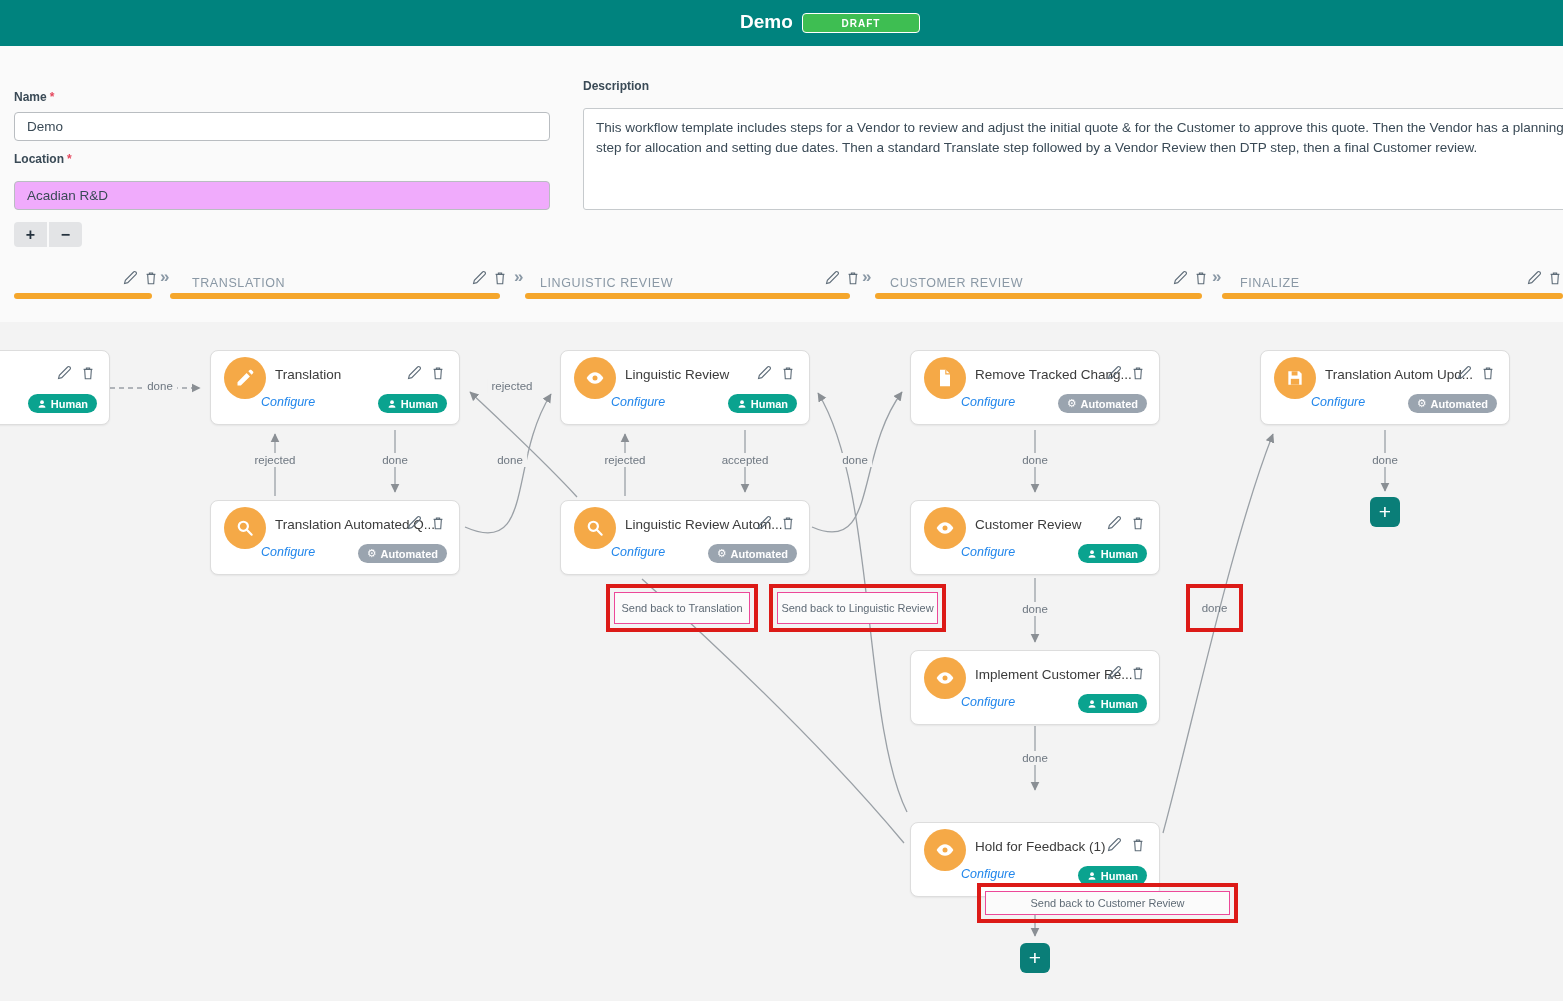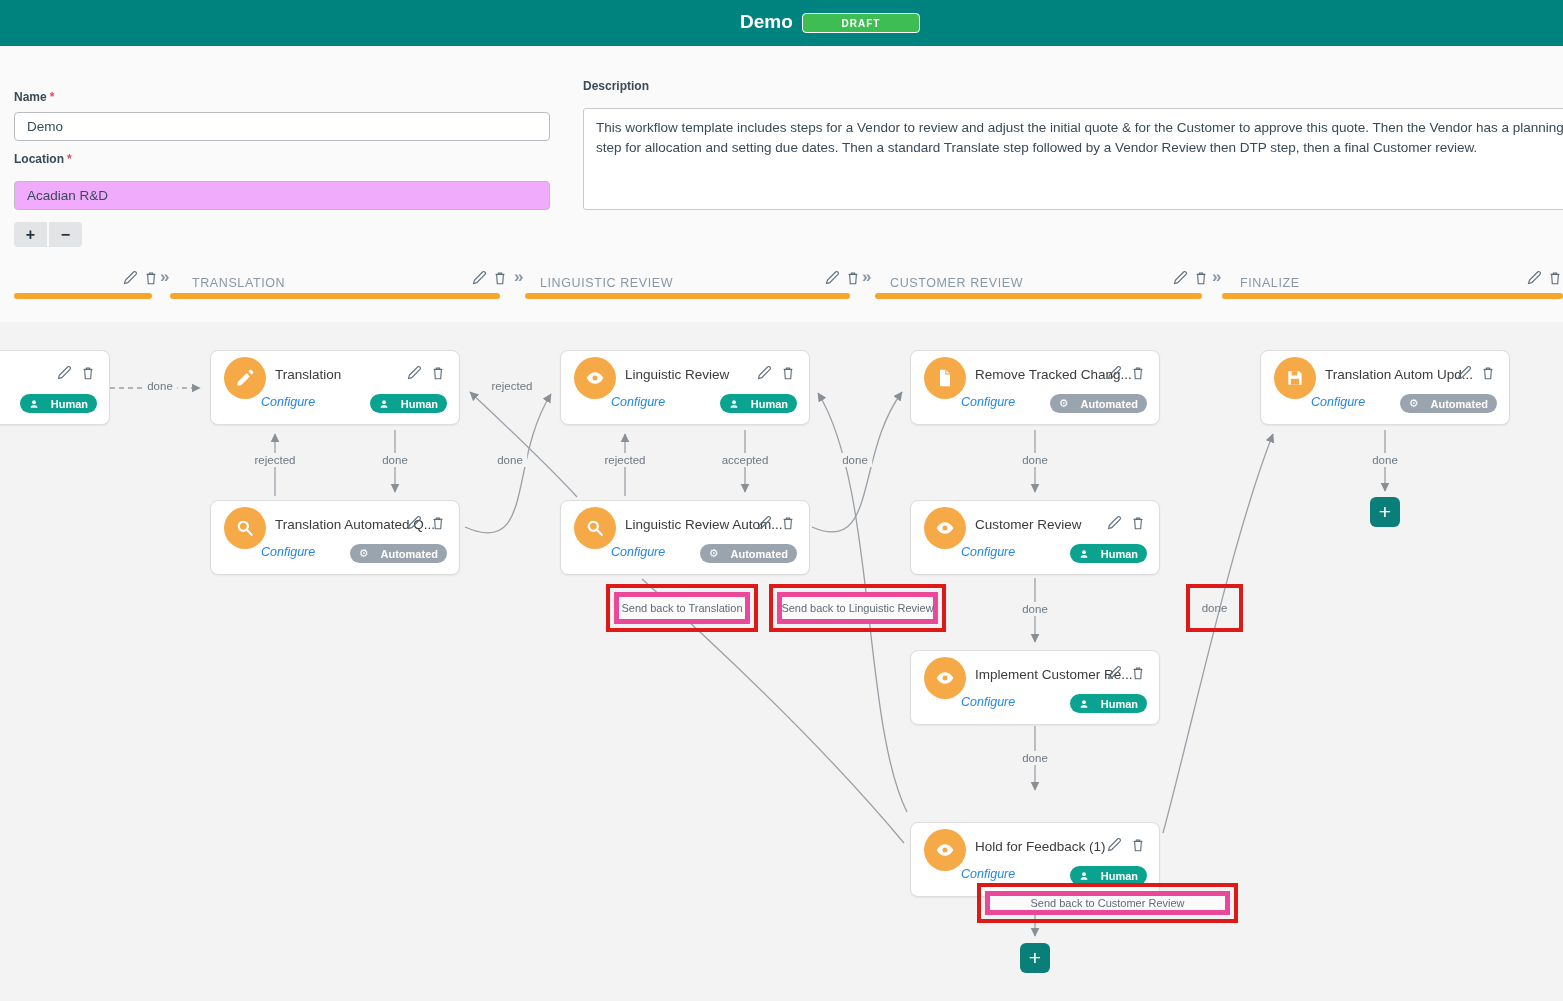--- a/index.html
+++ b/index.html
@@ -35,30 +35,30 @@
   .canvas-bg { position:absolute; left:0; top:322px; width:1563px; height:679px; background:#f3f3f3; }
   svg.edges { position:absolute; left:0; top:0; width:1563px; height:1001px; pointer-events:none; }
 
   
   .node { position:absolute; width:250px; height:75px; background:#fff; border:1px solid #ddd; border-radius:8px; box-shadow:0 1px 2px rgba(0,0,0,.06); }
   .node .circle { position:absolute; left:13px; top:6px; width:42px; height:42px; border-radius:50%; background:#F5A947; display:flex; align-items:center; justify-content:center; }
   .node .circle svg { width:20px; height:20px; }
   .node .title { position:absolute; left:64px; top:16px; font-size:13.5px; color:#3b3b3b; white-space:nowrap; }
   .node .actions { position:absolute; right:13px; top:14px; display:flex; gap:8px; color:#5f6d79; }
   .node .configure { position:absolute; left:50px; bottom:15px; font-size:12.5px; color:#2186EB; cursor:pointer; text-decoration:none;font-style:italic; }
-  .badge { position:absolute; right:12px; bottom:11px; height:19px; border-radius:10px; color:#fff; font-size:11px; font-weight:bold; display:flex; align-items:center; gap:12px; padding:0 9px; }
+  .badge { position:absolute; right:12px; bottom:11px; height:19px; border-radius:10px; color:#fff; font-size:11px; font-weight:bold; display:flex; align-items:center; gap:4px; padding:0 9px; }
   .badge.human { background:#0AA38F; }
   .badge.automated { background:#9AA4AF; }
   .badge svg { width:10px; height:10px; }
   .badge .gear { font-size:11px; line-height:1; }
 
   
   .edge-label { position:absolute; transform:translate(-50%,-50%); font-size:11.5px; color:#6e7781; background:#f3f3f3; padding:1px 4px; white-space:nowrap; }
   .hl-box { position:absolute; border:4px solid #DC1A17; display:flex; align-items:center; justify-content:center; }
-  .hl-inner { background:#fbfbfb; border:5px solid #ec4899; font-size:11px; color:#5f6b76; display:flex; align-items:center; justify-content:center; width:calc(100% - 8px); height:calc(100% - 8px); white-space:nowrap; }
+  .hl-inner { background:#fbfbfb; border:1px solid #ec4899; font-size:11px; color:#5f6b76; display:flex; align-items:center; justify-content:center; width:calc(100% - 8px); height:calc(100% - 8px); white-space:nowrap; }
   .hl-plain { font-size:11.5px; color:#6e7781; }
 
   .add-btn { position:absolute; width:30px; height:30px; background:#0A7E78; border:none; border-radius:6px; color:#fff; font-size:21px; line-height:1; cursor:pointer; display:flex; align-items:center; justify-content:center; padding-bottom:2px; }
 </style>
 </head>
 <body>
 
 <div id="page">
 
   <div class="topbar">

